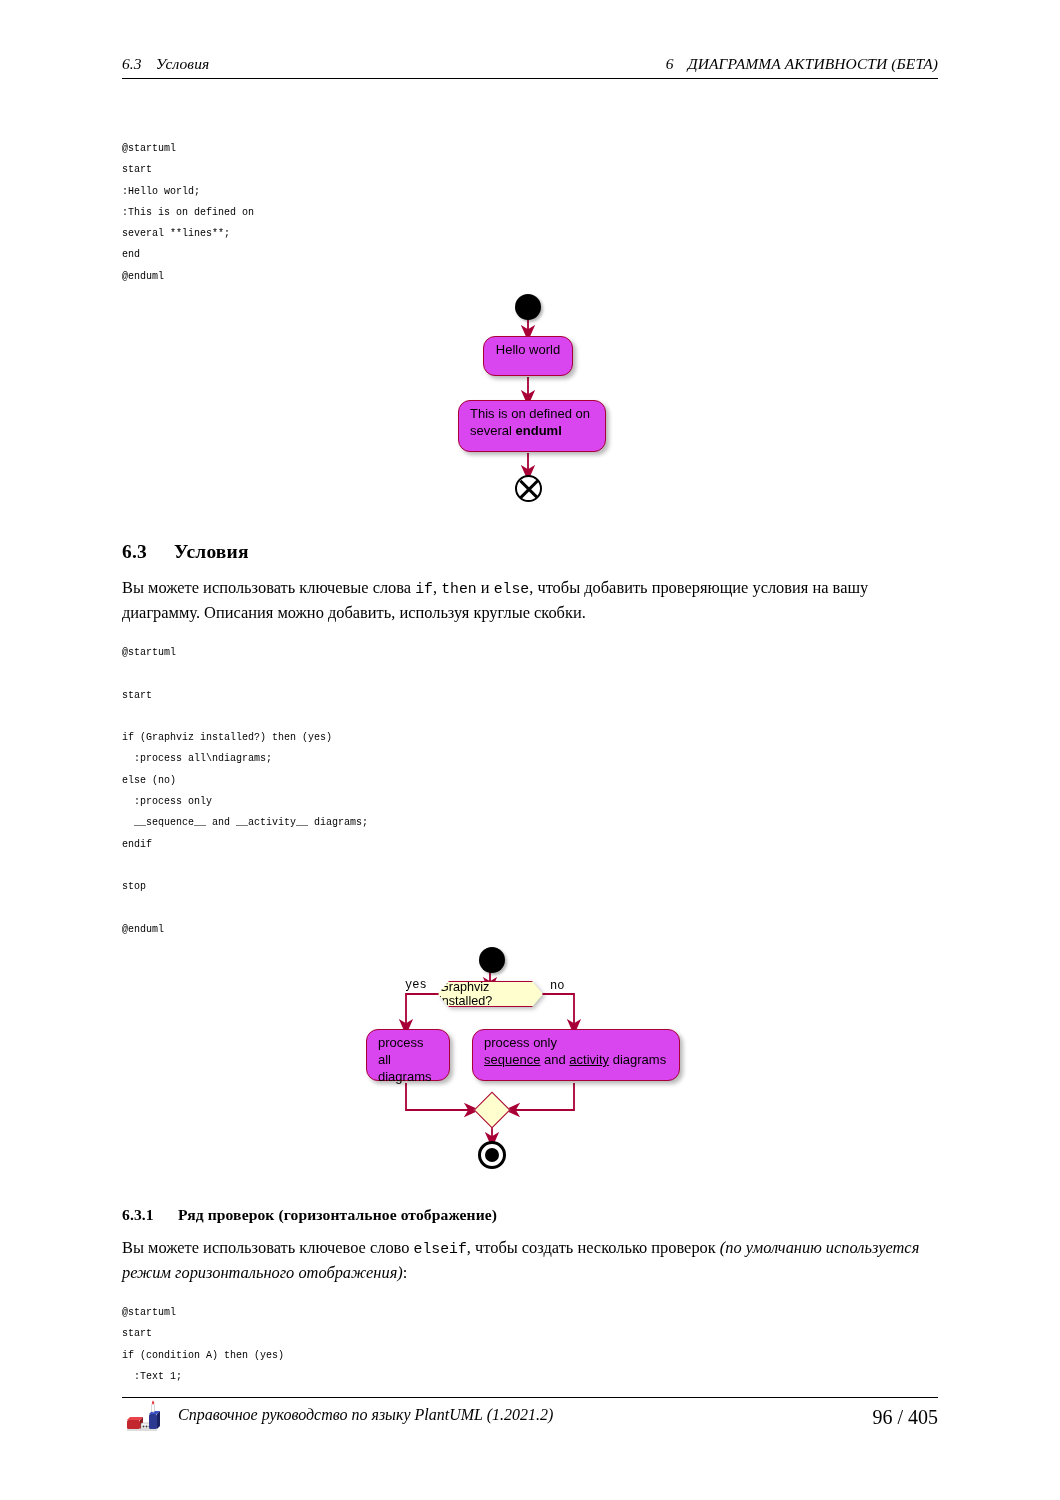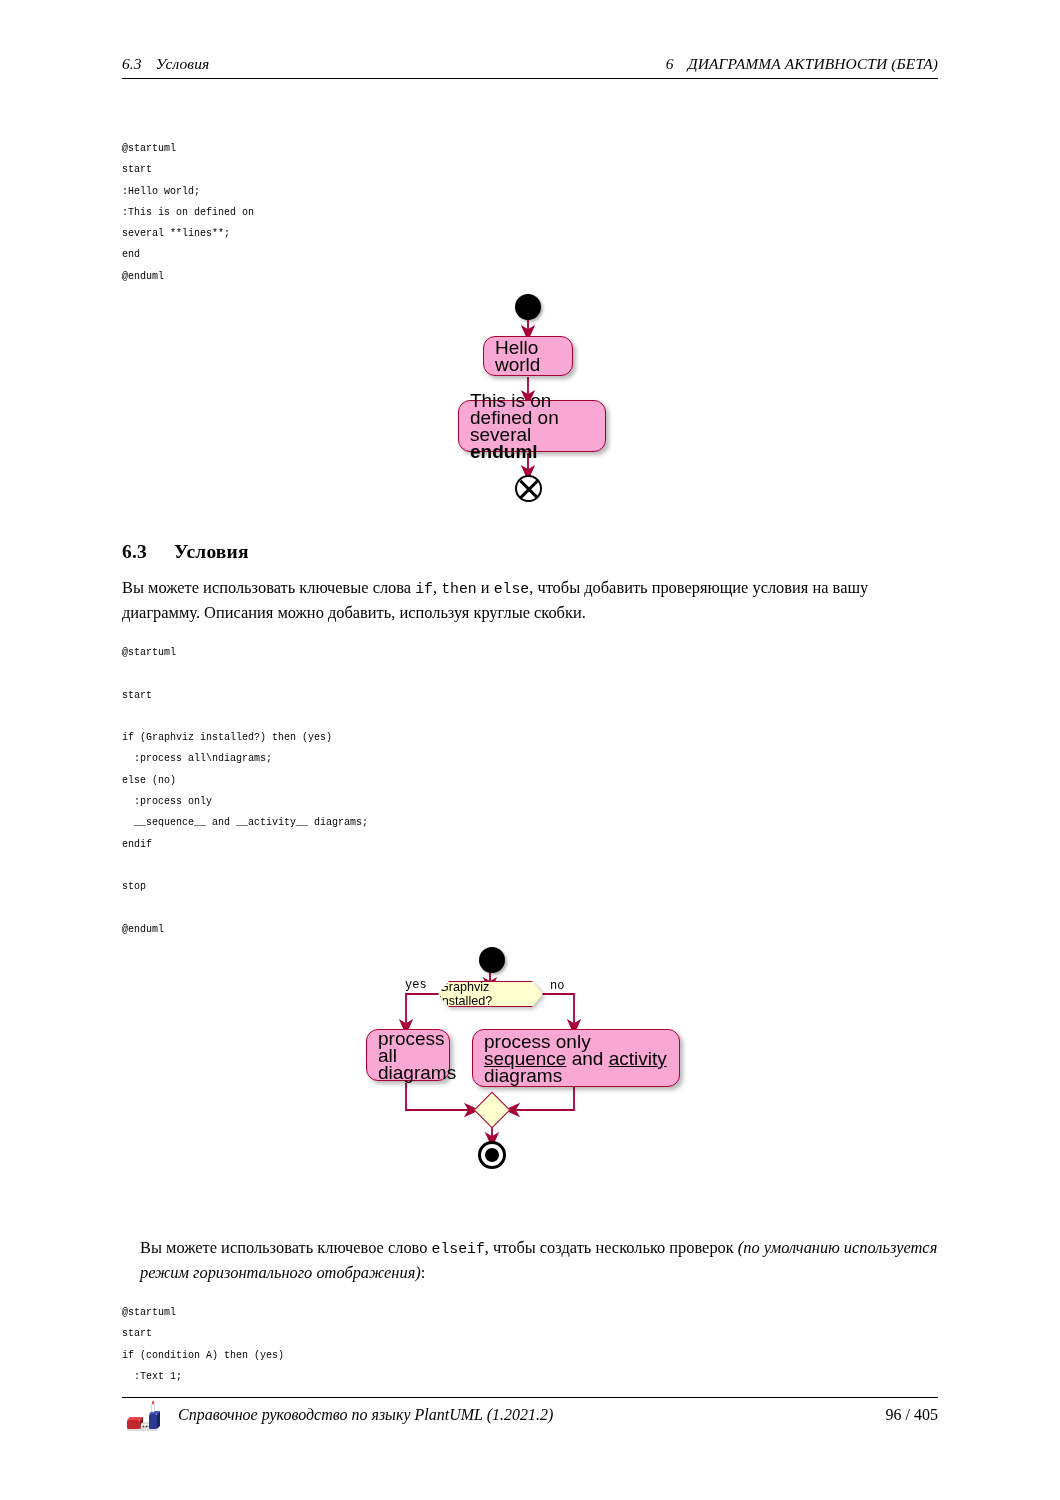--- a/index.html
+++ b/index.html
@@ -84,21 +84,21 @@
 
   
   .para {
     position: absolute;
     width: 818px;
     font-size: 16.4px;
     line-height: 23px;
     text-align: left;
   }
   #para-1 { left: 122px; top: 576px; }
-  #para-2 { left: 122px; top: 1236px; margin-left: 18px; }
+  #para-2 { left: 122px; top: 1236px; }
   .mono-inline {
     font-family: "Liberation Mono", "DejaVu Sans Mono", monospace;
     font-size: 14.8px;
   }
   .ital { font-style: italic; }
 
   
   .diagram { position: absolute; }
 
   .node-start {
@@ -140,32 +140,31 @@
     position: absolute;
     left: 50%; top: 50%;
     width: 14px; height: 14px;
     border-radius: 50%;
     background: #000000;
     transform: translate(-50%,-50%);
   }
 
   .act-box {
     position: absolute;
-    background: #f9a8d4;
+    background: #d946ef;
     border: 1.6px solid #A80036;
     border-radius: 12px;
     box-sizing: border-box;
     box-shadow: 3px 3px 4px rgba(0,0,0,.28);
     font-family: "Liberation Sans", sans-serif;
-    font-size: 19px;
+    font-size: 13px;
     line-height: 17px;
     color: #000000;
     display: flex;
     flex-direction: column;
-    justify-content: center;
     padding: 4px 11px;
   }
   .act-box.center { align-items: center; }
 
   .decision {
     position: absolute;
     background: #FEFECE;
     border: 1.6px solid #A80036;
     box-sizing: border-box;
     font-family: "Liberation Sans", sans-serif;
@@ -212,21 +211,21 @@
     position: absolute;
     left: 122px;
     top: 1406px;
     width: 816px;
     display: flex;
     align-items: flex-start;
     font-style: italic;
     font-size: 16px;
   }
   .foot-title { margin-left: 56px; }
-  .foot-page  { margin-left: auto; font-style: normal; font-size: 16px; }
+  .foot-page  { margin-left: auto; font-style: normal; font-size: 20px; }
   .logo {
     position: absolute;
     left: 0px;
     top: -6px;
     width: 44px;
     height: 40px;
   }
 </style>
 </head>
 <body>
@@ -324,30 +323,31 @@
     </div>
 
     <div class="lbl" style="left:45px; top:43px;">yes</div>
     <div class="lbl" style="left:190px; top:44px;">no</div>
 
     <div class="act-box" style="left:6px; top:94px; width:84px; height:52px;">
       <div>process all</div>
       <div>diagrams</div>
     </div>
 
-    <div class="act-box" style="left:112px; top:94px; width:208px; height:58px;">
+    <div class="act-box" style="left:112px; top:94px; width:208px; height:52px;">
       <div>process only</div>
       <div><u>sequence</u><span> and </span><u>activity</u><span> diagrams</span></div>
     </div>
 
     <div class="diamond" style="left:119px; top:162px;"></div>
 
     <div class="node-stop" style="left:118px; top:206px;"></div>
   </div>
 
+  <div class="h3" id="h-6-3-1"><span class="num">6.3.1</span><span>Ряд проверок (горизонтальное отображение)</span></div>
 
   <div class="para" id="para-2"><span>Вы можете использовать ключевое слово </span><span class="mono-inline">elseif</span><span>, чтобы создать несколько проверок </span><span class="ital">(по умолчанию используется режим горизонтального отображения)</span><span>:</span></div>
 
   <pre class="code" id="code-3">@startuml
 start
 if (condition A) then (yes)
   :Text 1;</pre>
 
   <div class="foot-rule"></div>
   <div class="footer">

